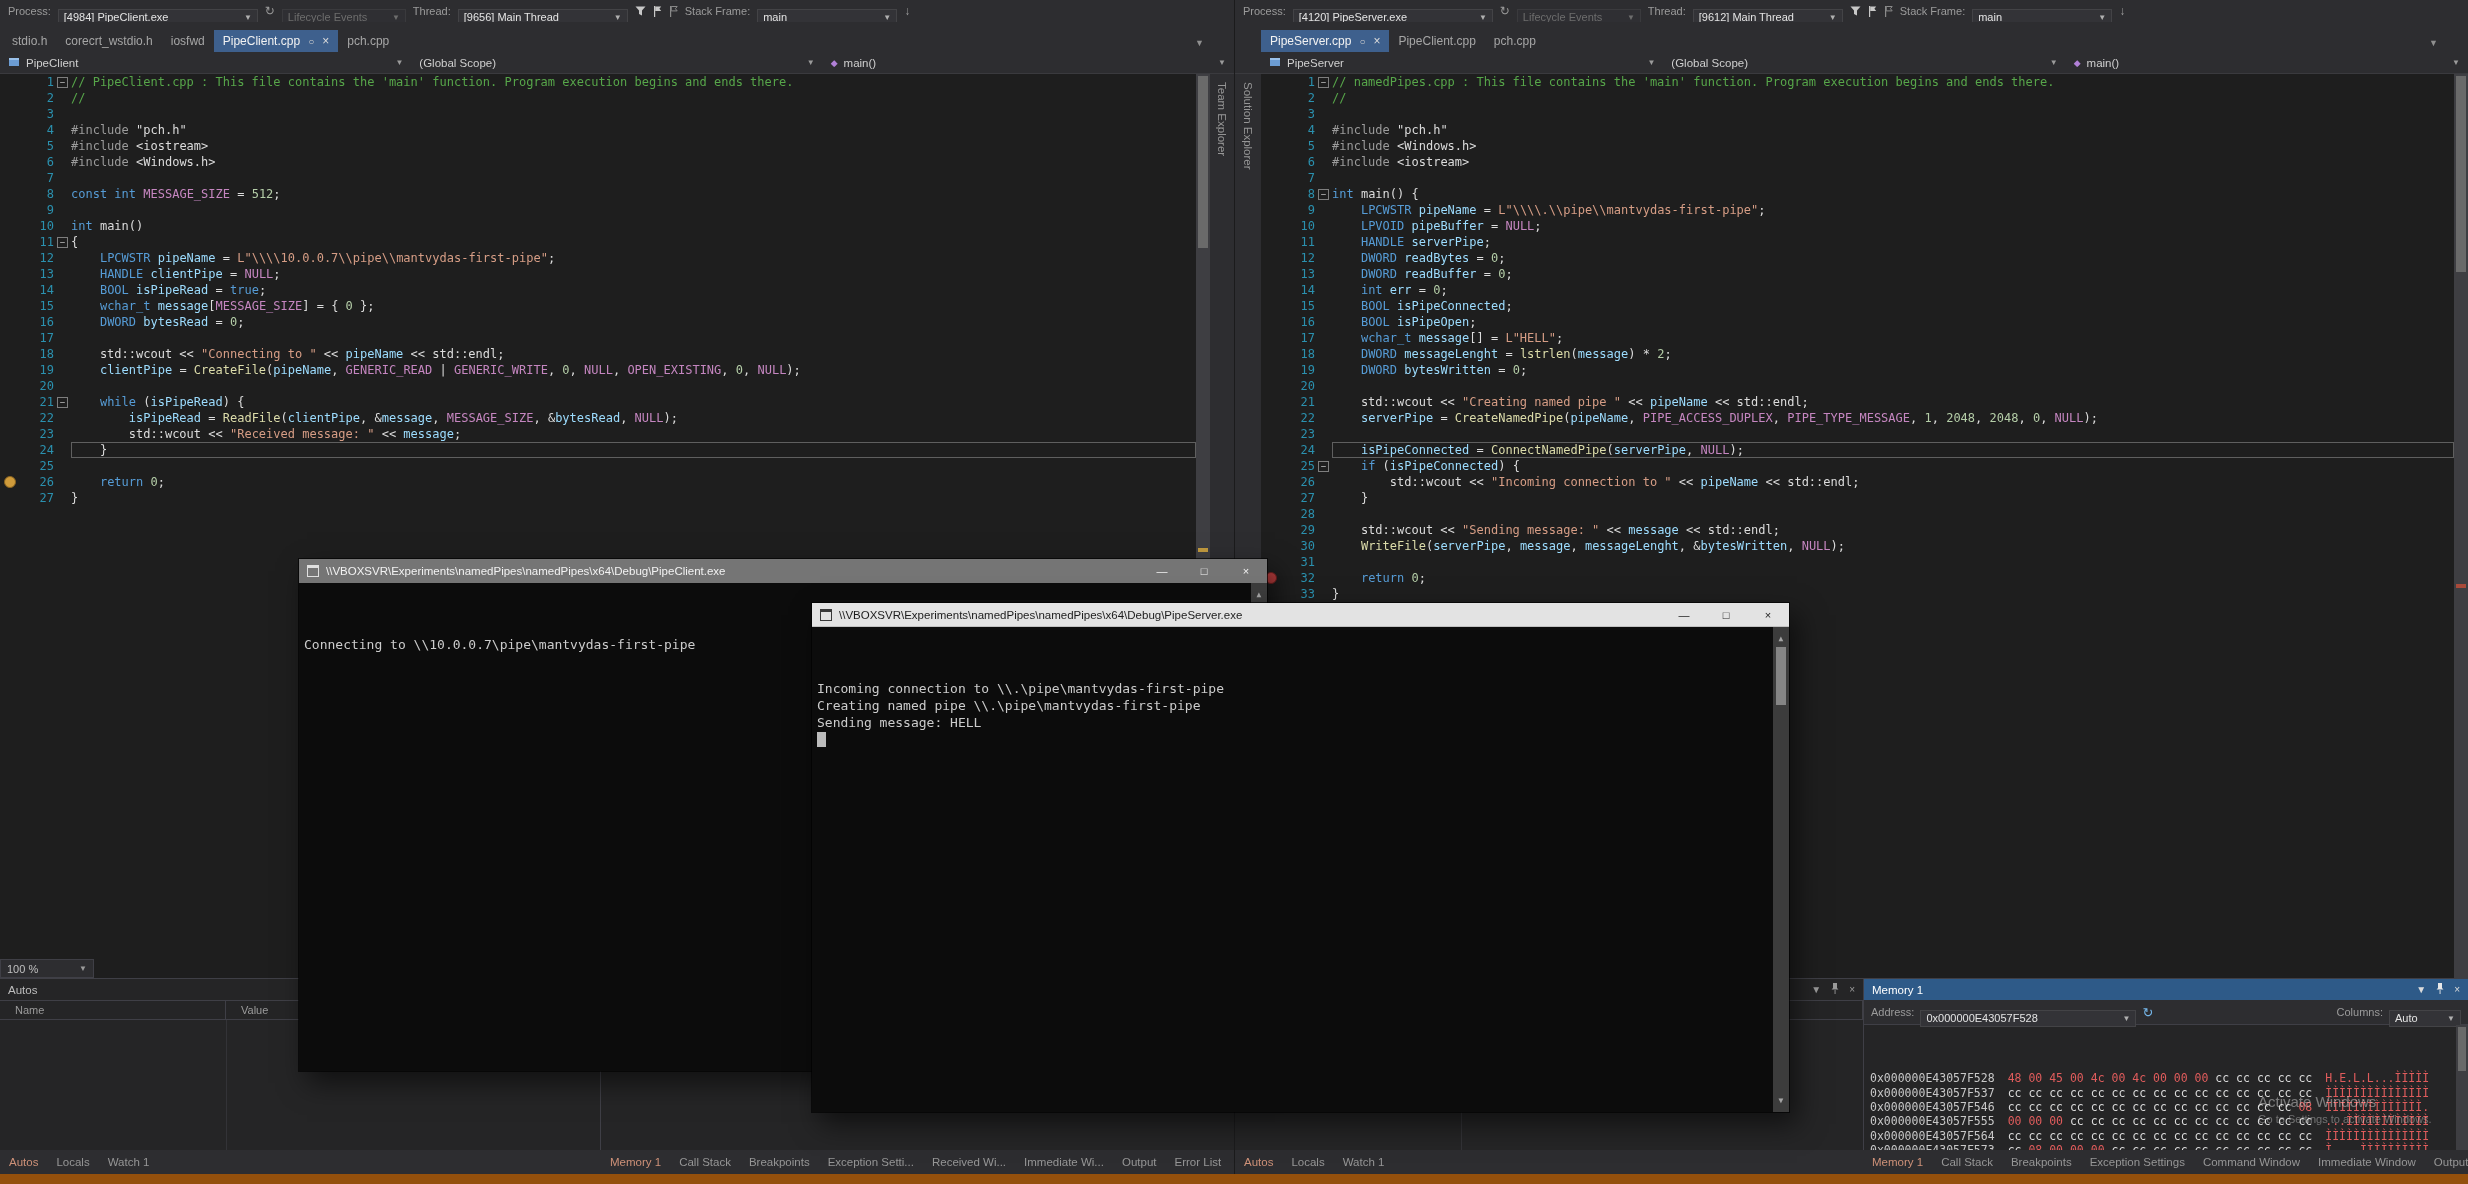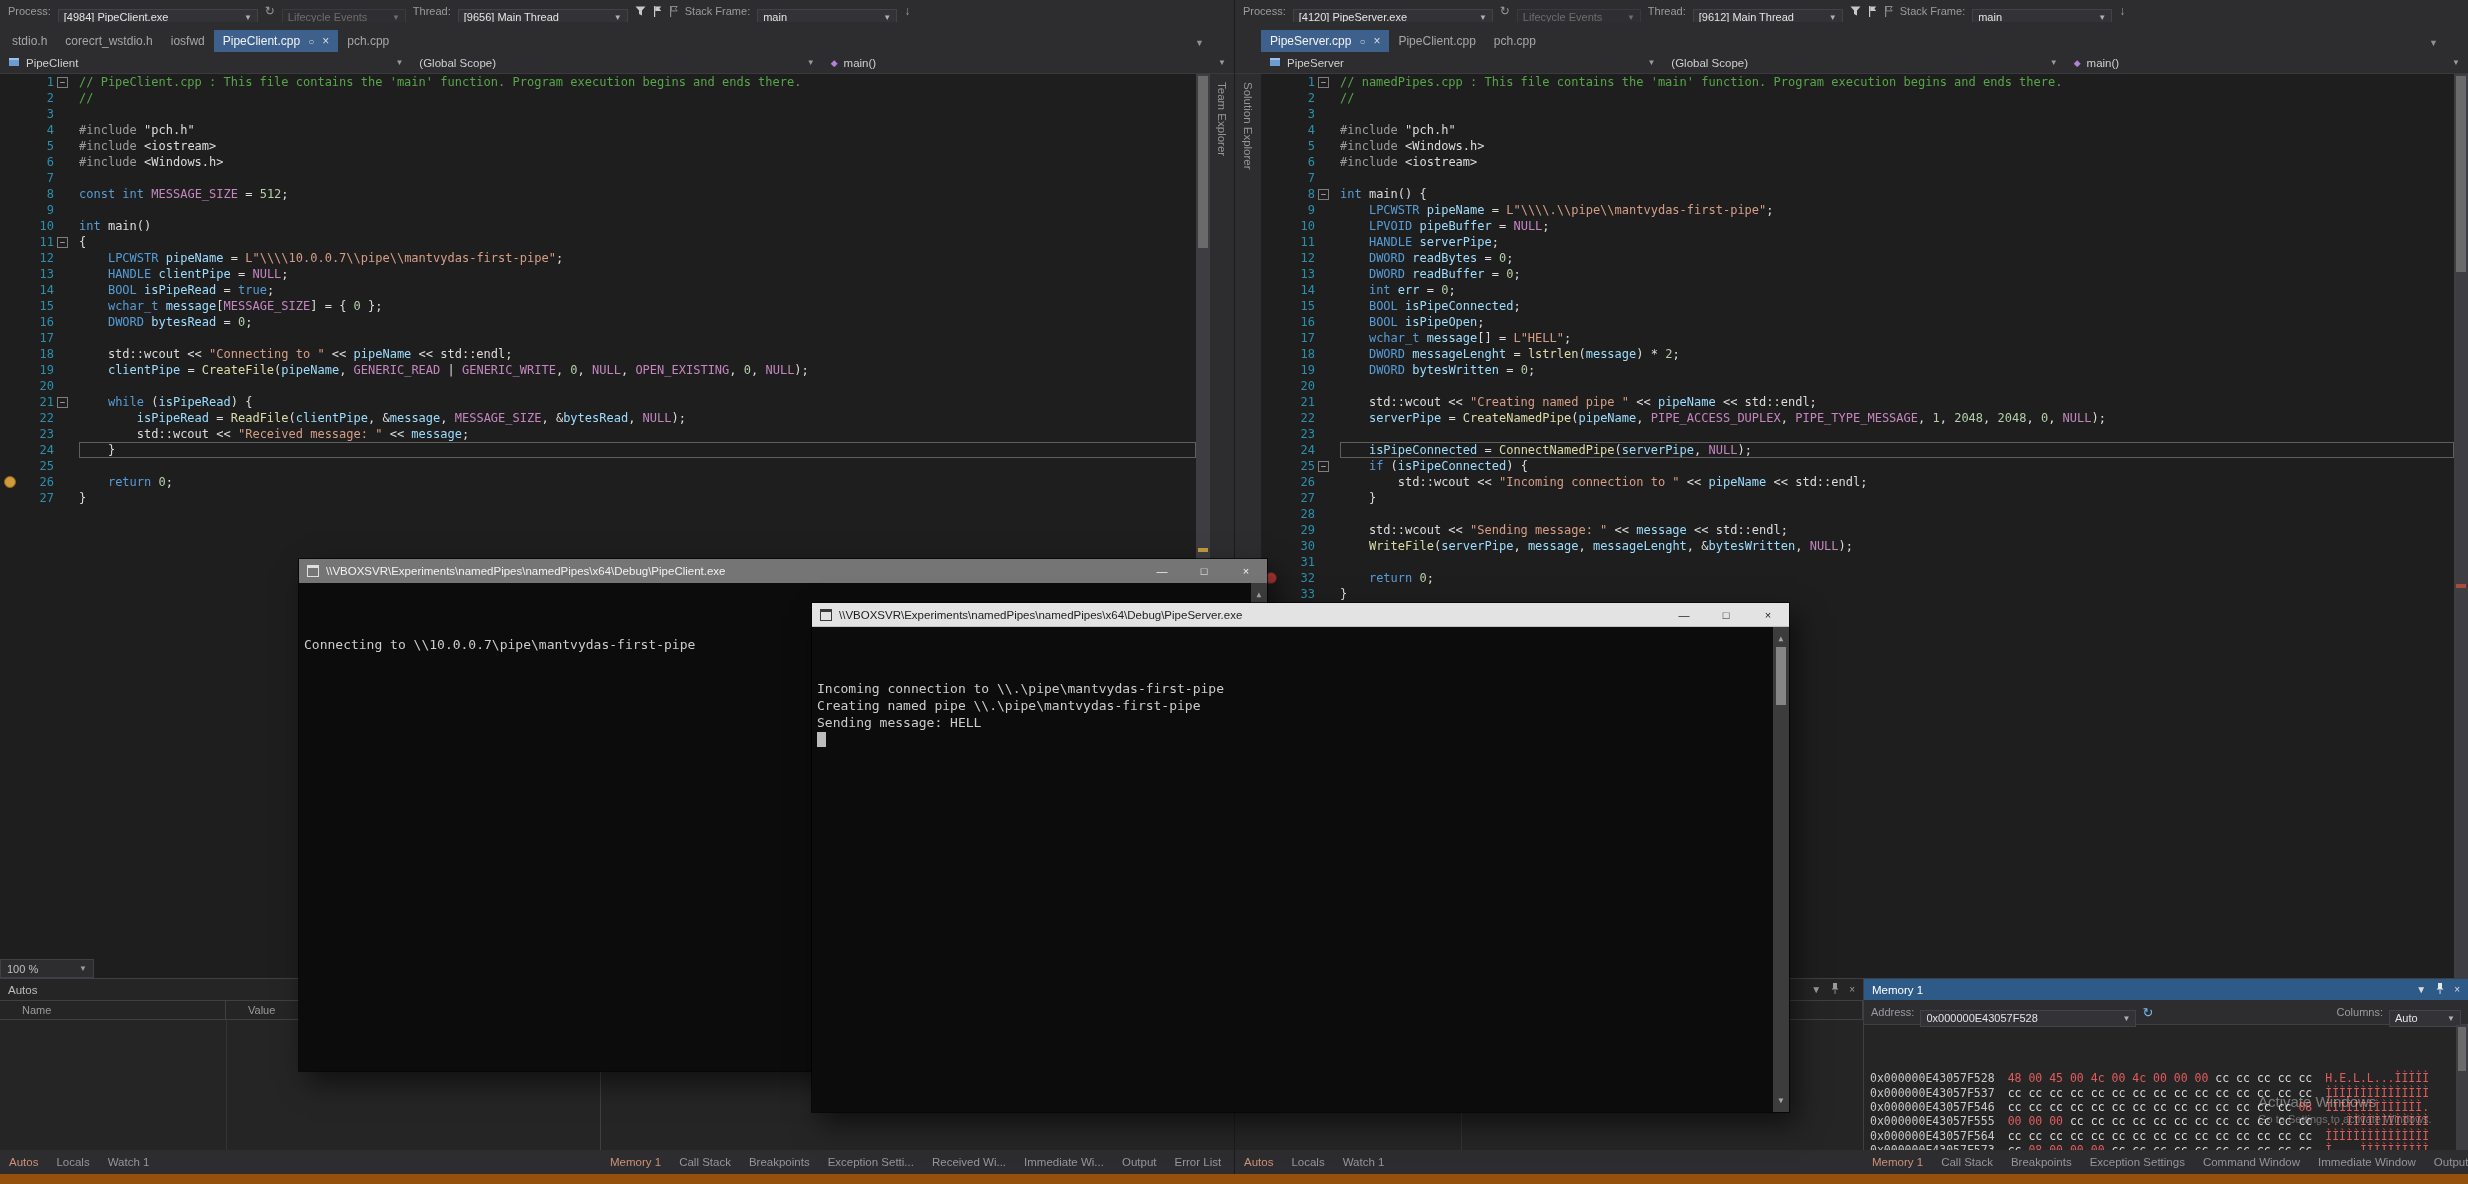--- a/index.html
+++ b/index.html
@@ -33,21 +33,21 @@
   .nav-chev{margin-left:auto;color:#9b9b9b;font-size:8px}
   .member-ico{color:#b180d7;font-size:9px}
 
   
   .editor-row{flex:1;display:flex;position:relative;background:#1e1e1e;min-height:0;}
   .editor{flex:1;position:relative;overflow:hidden;background:#1e1e1e;}
   .code-line{height:16px;line-height:16px;font-family:"DejaVu Sans Mono",monospace;font-size:12px;display:flex;padding-left:20px;white-space:pre;}
   .ln{width:34px;flex:none;text-align:right;color:#2b91af;}
   .fold{width:17px;flex:none;text-align:center;line-height:16px;}
   .fbox{display:inline-block;width:11px;height:11px;line-height:9px;border:1px solid #7e7e7e;background:#1e1e1e;font-size:9px;color:#c0c0c0;text-align:center;vertical-align:1px;}
-  .code-text{flex:1;white-space:pre;margin-left:8px;}
+  .code-text{flex:1;white-space:pre;}
   .cur-line .code-text{outline:1px solid #5f5f5f;outline-offset:-1px;}
   .tk-d{color:#dcdcdc}.tk-c{color:#57a64a}.tk-k{color:#569cd6}.tk-m{color:#c586c0}.tk-s{color:#d69d85}
   .tk-n{color:#b5cea8}.tk-f{color:#dcdcaa}.tk-v{color:#9cdcfe}.tk-p{color:#9b9b9b}.tk-r{color:#e05c5c}
   .bp-dot{position:absolute;width:12px;height:12px;border-radius:50%;left:4px;}
   .bp-yellow{background:#cf9b3b;border:1px solid #8a6420}
   .bp-red{background:#b43c3c;border:1px solid #702020}
   .zoom-ctl{position:absolute;left:0;bottom:0;height:19px;width:94px;background:#2d2d30;border:1px solid #3f3f46;display:flex;align-items:center;gap:8px;padding:0 6px;font-size:11px;color:#c0c0c0;}
 
   .vscroll{width:14px;background:#3e3e42;position:relative;flex:none;}
   .vthumb{position:absolute;left:2px;right:2px;background:#6a6a6a;}
@@ -59,21 +59,21 @@
 
   
   .bottom-row{height:172px;display:flex;border-top:1px solid #3f3f46;background:#252526;flex:none;}
   .tool-group{position:relative;background:#252526;display:flex;flex-direction:column;}
   .tg-border{border-left:1px solid #3f3f46}
   .tool-title{height:21px;display:flex;align-items:center;padding:0 8px;font-size:11.5px;color:#bdbdbd;background:#252526;flex:none;}
   .ticons{margin-left:auto;display:flex;gap:9px;color:#9a9a9a;font-size:10px;align-items:center}
   .mem-title{background:#2e5a88;color:#fff}
   .mem-title .ticons{color:#dcdcdc}
   .grid-head{height:20px;display:flex;border-top:1px solid #3f3f46;border-bottom:1px solid #3f3f46;font-size:11px;color:#9b9b9b;flex:none;}
-  .gh{padding:3px 22px;border-right:1px solid #3f3f46;}
+  .gh{padding:3px 15px;border-right:1px solid #3f3f46;}
   .gh-name{width:226px;flex:none}
   .gh-value{flex:1}
   .grid-body{position:relative;flex:1;background:#252526;}
   .grid-body::before{content:"";position:absolute;left:226px;top:0;bottom:0;width:1px;background:#333337;}
 
   .mem-toolbar{height:25px;display:flex;align-items:center;gap:6px;padding:0 7px;background:#2d2d30;font-size:11px;color:#9b9b9b;border-bottom:1px solid #3f3f46;flex:none;}
   .mem-grid{position:relative;flex:1;font-family:"DejaVu Sans Mono",monospace;font-size:11.5px;line-height:14.4px;padding:3px 6px;color:#c8c8c8;white-space:pre;overflow:hidden;}
   .mem-row{display:flex}
   .mem-addr{margin-right:13px;color:#c8c8c8}
   .mem-ascii{margin-left:13px}

